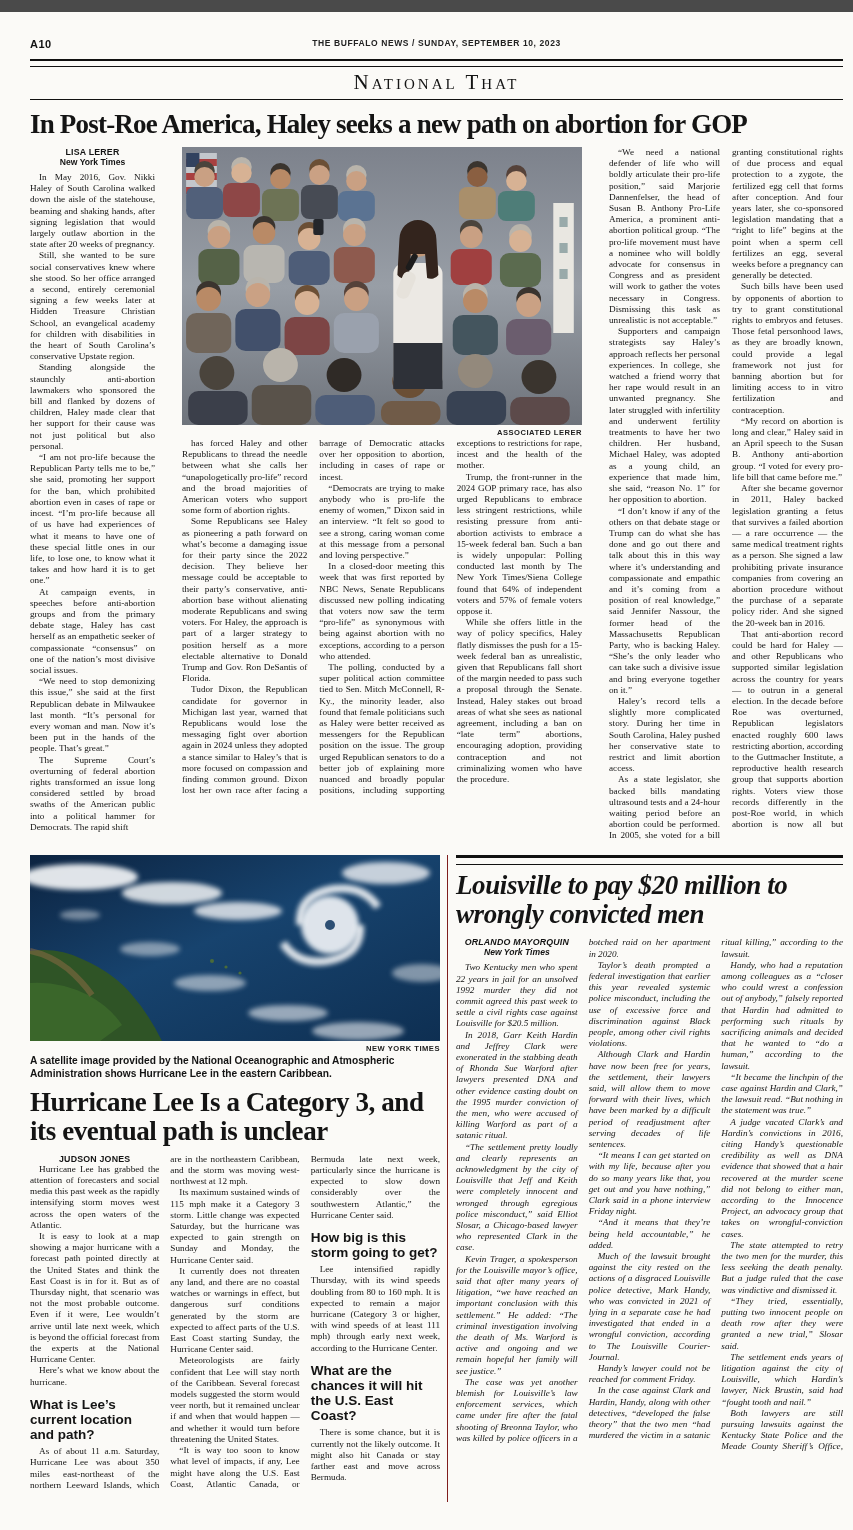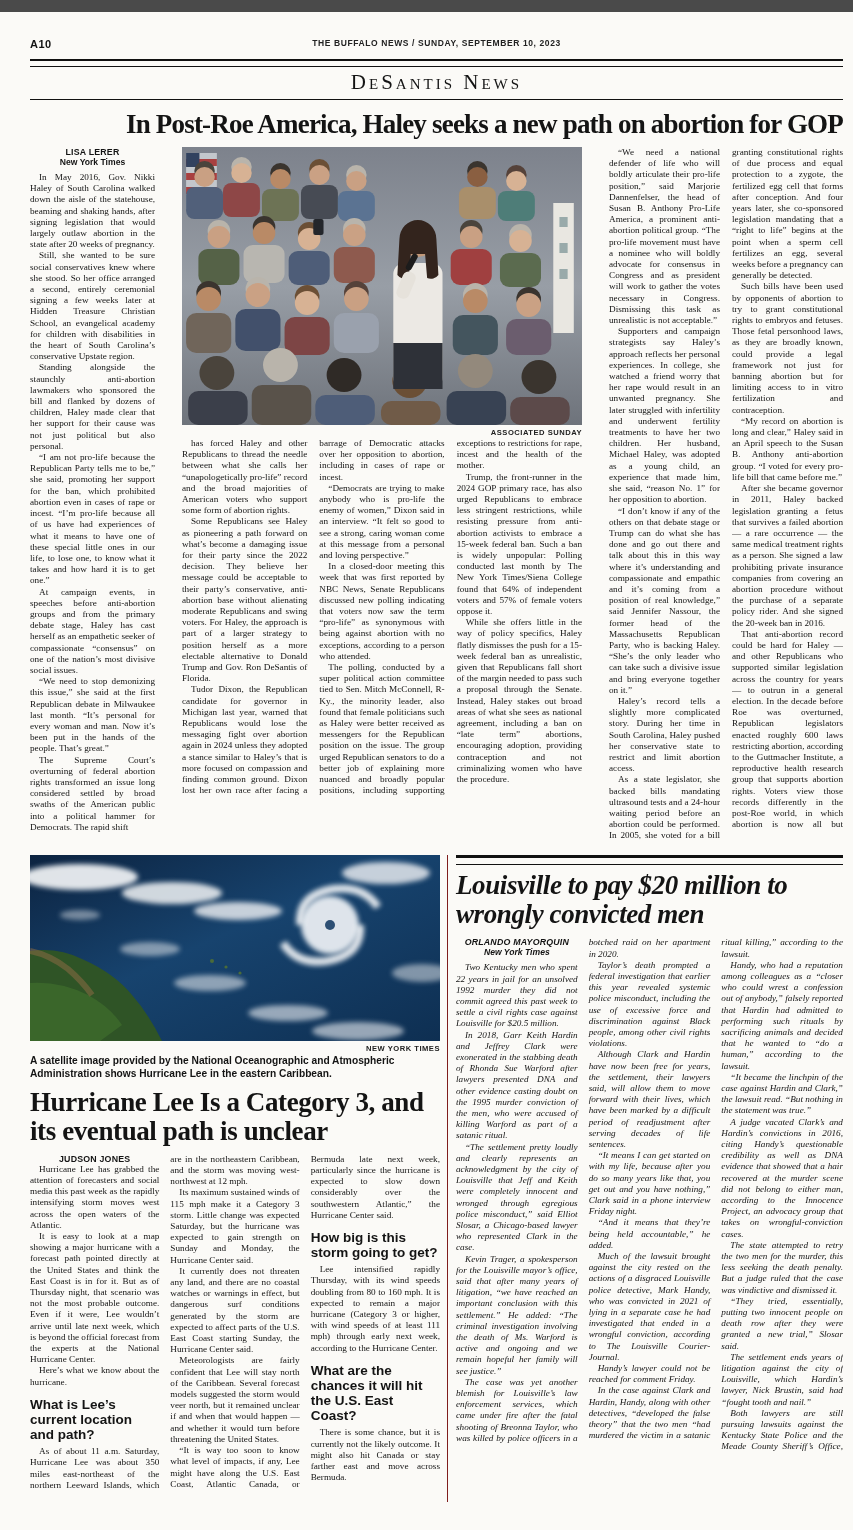--- a/index.html
+++ b/index.html
@@ -17,21 +17,21 @@
 
   
   .para{margin:0;font-size:9.2px;line-height:11.2px;text-align:justify;text-indent:9px;}
   .subhead{font-family:"Liberation Sans",sans-serif;font-weight:700;font-size:13.5px;line-height:1.12;
            text-indent:0;text-align:left;margin:9px 0 4px;break-after:avoid;}
   .byline-center{font-family:"Liberation Sans",sans-serif;font-weight:700;font-size:8.8px;text-align:center;letter-spacing:.2px;}
   .byline-org-center{font-family:"Liberation Sans",sans-serif;font-weight:700;font-size:8.6px;text-align:center;margin-bottom:5px;}
   .credit{font-family:"Liberation Sans",sans-serif;font-weight:700;font-size:7.6px;color:#222;text-align:right;letter-spacing:.5px;margin:3px 0 1px;}
   .caption{font-family:"Liberation Sans",sans-serif;font-weight:700;font-size:10.2px;line-height:1.3;margin:0 0 7px;}
 
-  .headline-xl{font-weight:700;font-size:27px;letter-spacing:-.8px;white-space:nowrap;overflow:hidden;margin:9px 0 7px;text-align:right;}
+  .headline-xl{font-weight:700;font-size:27px;letter-spacing:-.8px;white-space:nowrap;overflow:hidden;margin:9px 0 7px;}
   .headline-lg{font-weight:700;font-size:27px;line-height:1.08;letter-spacing:-.4px;margin:6px 0 8px;}
 
   
   .haley-body{display:grid;grid-template-columns:125px 400px 1fr;gap:27px;height:696px;overflow:hidden;}
   .haley-col1{overflow:hidden;}
   .cols2{column-count:2;column-gap:12px;height:696px;overflow:hidden;}
   .cols3-mid{column-count:3;column-gap:12px;height:366px;overflow:hidden;}
   figure{margin:0;}
   .photo-frame{width:100%;display:block;}
 
@@ -47,21 +47,21 @@
 <body>
 
 <div class="page">
   <div class="content">
 
     <div class="pagehead">
       <div class="page-number">A10</div>
       <div class="masthead">THE BUFFALO NEWS / SUNDAY, SEPTEMBER 10, 2023</div>
     </div>
     <div class="rule-double"></div>
-    <div class="section-head">DeSantis News</div>
+    <div class="section-head">National That</div>
     <div class="rule-thin"></div>
 
     <section>
       <h1 class="headline-xl">In Post-Roe America, Haley seeks a new path on abortion for GOP</h1>
       <div class="haley-body">
 
         <div class="haley-col1">
           <div class="byline-center">LISA LERER</div>
           <div class="byline-org-center">New York Times</div>
           <div>
@@ -229,21 +229,21 @@
               <g>
                 <rect x="206" y="116" width="48" height="126" rx="11" fill="#ece9e4"></rect>
                 <rect x="206" y="196" width="48" height="46" fill="#2e3138"></rect>
                 <circle cx="230" cy="94" r="16" fill="#c29878"></circle>
                 <path d="M212,92 a18,19 0 0 1 36,0 l2,36 a9,9 0 0 1 -11,3 l-2,-24 -14,0 -2,24 a9,9 0 0 1 -11,-3 Z" fill="#33241d"></path>
                 <rect x="212" y="124" width="13" height="28" rx="6" fill="#e6e2db" transform="rotate(22 218 138)"></rect>
                 <rect x="221" y="106" width="6" height="18" rx="3" fill="#1c1c1c" transform="rotate(28 224 115)"></rect>
               </g>
             </svg>
           </figure>
-          <div class="credit">ASSOCIATED SUNDAY</div>
+          <div class="credit">ASSOCIATED LERER</div>
           <div class="cols3-mid">
               <p class="para">has forced Haley and other Republicans to thread the needle between what she calls her “unapologetically pro-life” record and the broad majorities of American voters who support some form of abortion rights.</p>
               <p class="para">Some Republicans see Haley as pioneering a path forward on what’s become a damaging issue for their party since the 2022 decision. They believe her message could be acceptable to their party’s conservative, anti-abortion base without alienating moderate Republicans and swing voters. For Haley, the approach is part of a larger strategy to position herself as a more electable alternative to Donald Trump and Gov. Ron DeSantis of Florida.</p>
               <p class="para">Tudor Dixon, the Republican candidate for governor in Michigan last year, warned that Republicans would lose the messaging fight over abortion again in 2024 unless they adopted a stance similar to Haley’s that is more focused on compassion and finding common ground. Dixon lost her own race after facing a barrage of Democratic attacks over her opposition to abortion, including in cases of rape or incest.</p>
               <p class="para">“Democrats are trying to make anybody who is pro-life the enemy of women,” Dixon said in an interview. “It felt so good to see a strong, caring woman come at this message from a personal and loving perspective.”</p>
               <p class="para">In a closed-door meeting this week that was first reported by NBC News, Senate Republicans discussed new polling indicating that voters now saw the term “pro-life” as synonymous with being against abortion with no exceptions, according to a person who attended.</p>
               <p class="para">The polling, conducted by a super political action committee tied to Sen. Mitch McConnell, R-Ky., the minority leader, also found that female politicians such as Haley were better received as messengers for the Republican position on the issue. The group urged Republican senators to do a better job of explaining more nuanced and broadly popular positions, including supporting exceptions to restrictions for rape, incest and the health of the mother.</p>
               <p class="para">Trump, the front-runner in the 2024 GOP primary race, has also urged Republicans to embrace less stringent restrictions, while resisting pressure from anti-abortion activists to embrace a 15-week federal ban. Such a ban is widely unpopular: Polling conducted last month by The New York Times/Siena College found that 64% of independent voters and 57% of female voters oppose it.</p>
               <p class="para">While she offers little in the way of policy specifics, Haley flatly dismisses the push for a 15-week federal ban as unrealistic, given that Republicans fall short of the margin needed to pass such a proposal through the Senate. Instead, Haley stakes out broad areas of what she sees as national agreement, including a ban on “late term” abortions, encouraging adoption, providing contraception and not criminalizing women who have the procedure.</p>
             </div>

